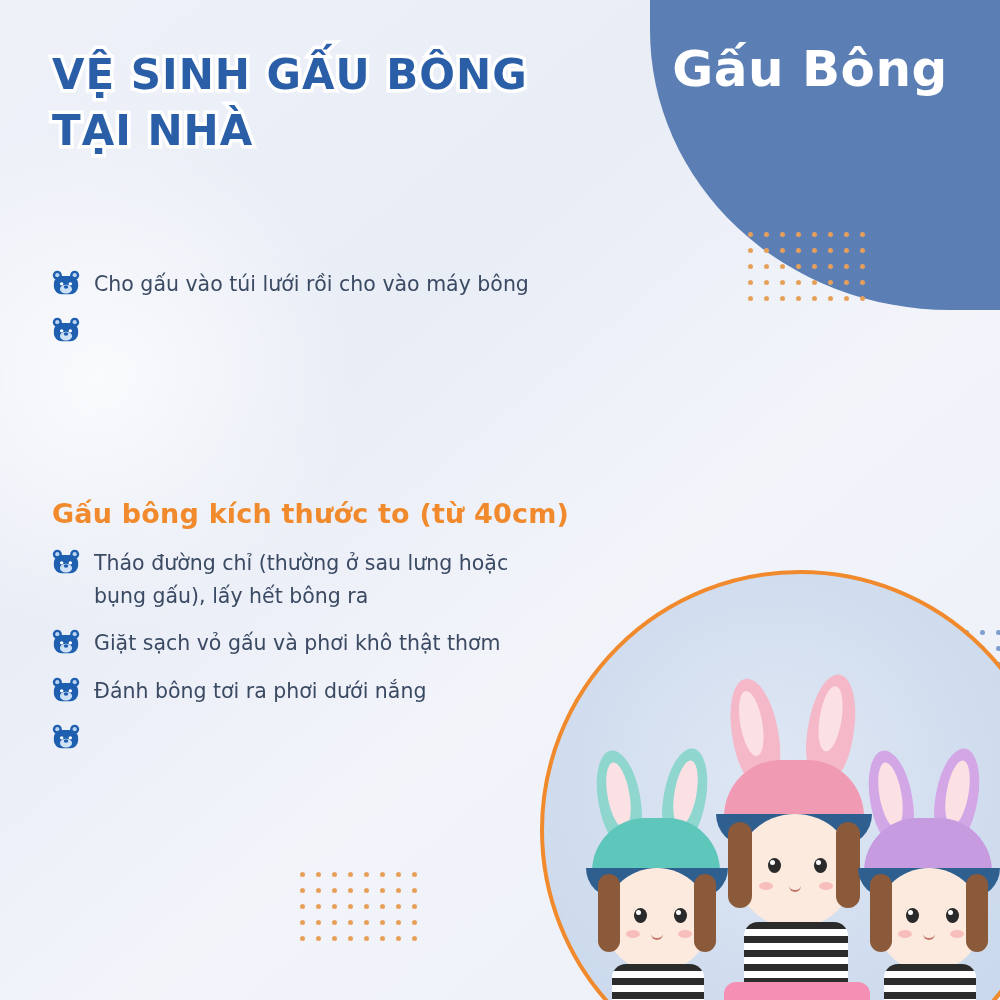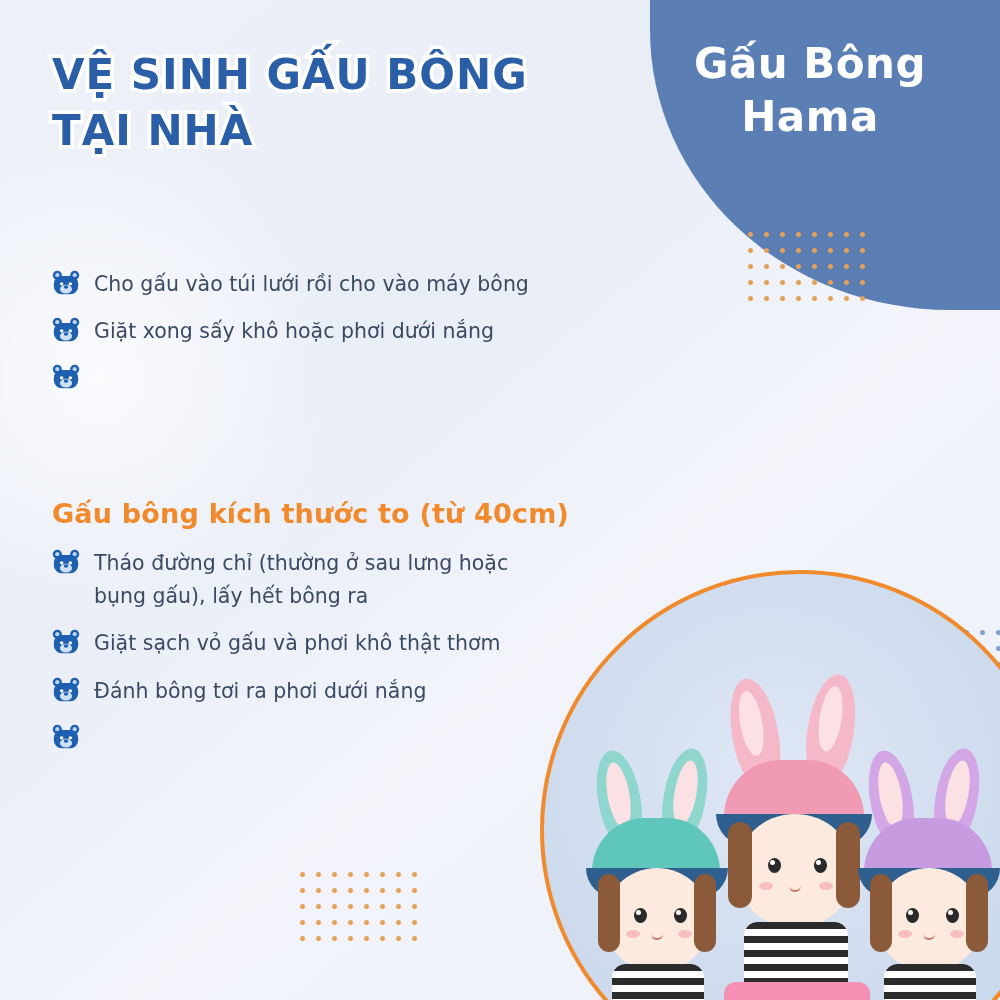--- a/index.html
+++ b/index.html
@@ -24,21 +24,21 @@
     border-radius: 0 0 0 260px;
     border-bottom-left-radius: 300px 280px;
   }
   .brand-text {
     position: absolute;
     top: 38px; right: 20px;
     width: 340px;
     text-align: center;
     color: #ffffff;
     font-weight: 700;
-    font-size: 42px;
+    font-size: 50px;
     line-height: 1.25;
     letter-spacing: .5px;
   }
 
   
   .headline {
     position: absolute;
     top: 48px; left: 52px;
     width: 620px;
   }
@@ -143,21 +143,20 @@
 </head>
 <body>
 
 <div id="poster">
 
   <div class="left-glow"></div>
 
   <div class="brand-blob"></div>
   <div class="brand-text">
     <div>Gấu Bông</div>
-    <div>Hama</div>
   </div>
 
   <div class="headline">
     <div class="line l1">VỆ SINH GẤU BÔNG</div>
     <div class="line l2">TẠI NHÀ</div>
   </div>
 
   <div class="dots" id="dots-a">
     <span></span>
       <span></span>
@@ -287,36 +286,20 @@
           <rect x="2" y="7" width="28" height="21" rx="9" fill="#1f5fb0"></rect>
           <ellipse cx="16" cy="22" rx="7" ry="5" fill="#cfe1f6"></ellipse>
           <circle cx="11" cy="16" r="2" fill="#ffffff"></circle>
           <circle cx="21" cy="16" r="2" fill="#ffffff"></circle>
           <ellipse cx="16" cy="19.5" rx="2.6" ry="2" fill="#1f5fb0"></ellipse>
         </svg>
       </span>
       <span class="txt">Cho gấu vào túi lưới rồi cho vào máy bông</span>
     </div>
 
-    <div class="bullet">
-      <span class="bear">
-        <svg viewBox="0 0 32 30" width="28" height="26">
-          <circle cx="6" cy="6" r="5.2" fill="#1f5fb0"></circle>
-          <circle cx="26" cy="6" r="5.2" fill="#1f5fb0"></circle>
-          <circle cx="6" cy="6" r="2.4" fill="#bcd5f0"></circle>
-          <circle cx="26" cy="6" r="2.4" fill="#bcd5f0"></circle>
-          <rect x="2" y="7" width="28" height="21" rx="9" fill="#1f5fb0"></rect>
-          <ellipse cx="16" cy="22" rx="7" ry="5" fill="#cfe1f6"></ellipse>
-          <circle cx="11" cy="16" r="2" fill="#ffffff"></circle>
-          <circle cx="21" cy="16" r="2" fill="#ffffff"></circle>
-          <ellipse cx="16" cy="19.5" rx="2.6" ry="2" fill="#1f5fb0"></ellipse>
-        </svg>
-      </span>
-      <span class="txt">Giặt xong sấy khô hoặc phơi dưới nắng</span>
-    </div>
 
     <div class="bullet">
       <span class="bear">
         <svg viewBox="0 0 32 30" width="28" height="26">
           <circle cx="6" cy="6" r="5.2" fill="#1f5fb0"></circle>
           <circle cx="26" cy="6" r="5.2" fill="#1f5fb0"></circle>
           <circle cx="6" cy="6" r="2.4" fill="#bcd5f0"></circle>
           <circle cx="26" cy="6" r="2.4" fill="#bcd5f0"></circle>
           <rect x="2" y="7" width="28" height="21" rx="9" fill="#1f5fb0"></rect>
           <ellipse cx="16" cy="22" rx="7" ry="5" fill="#cfe1f6"></ellipse>

